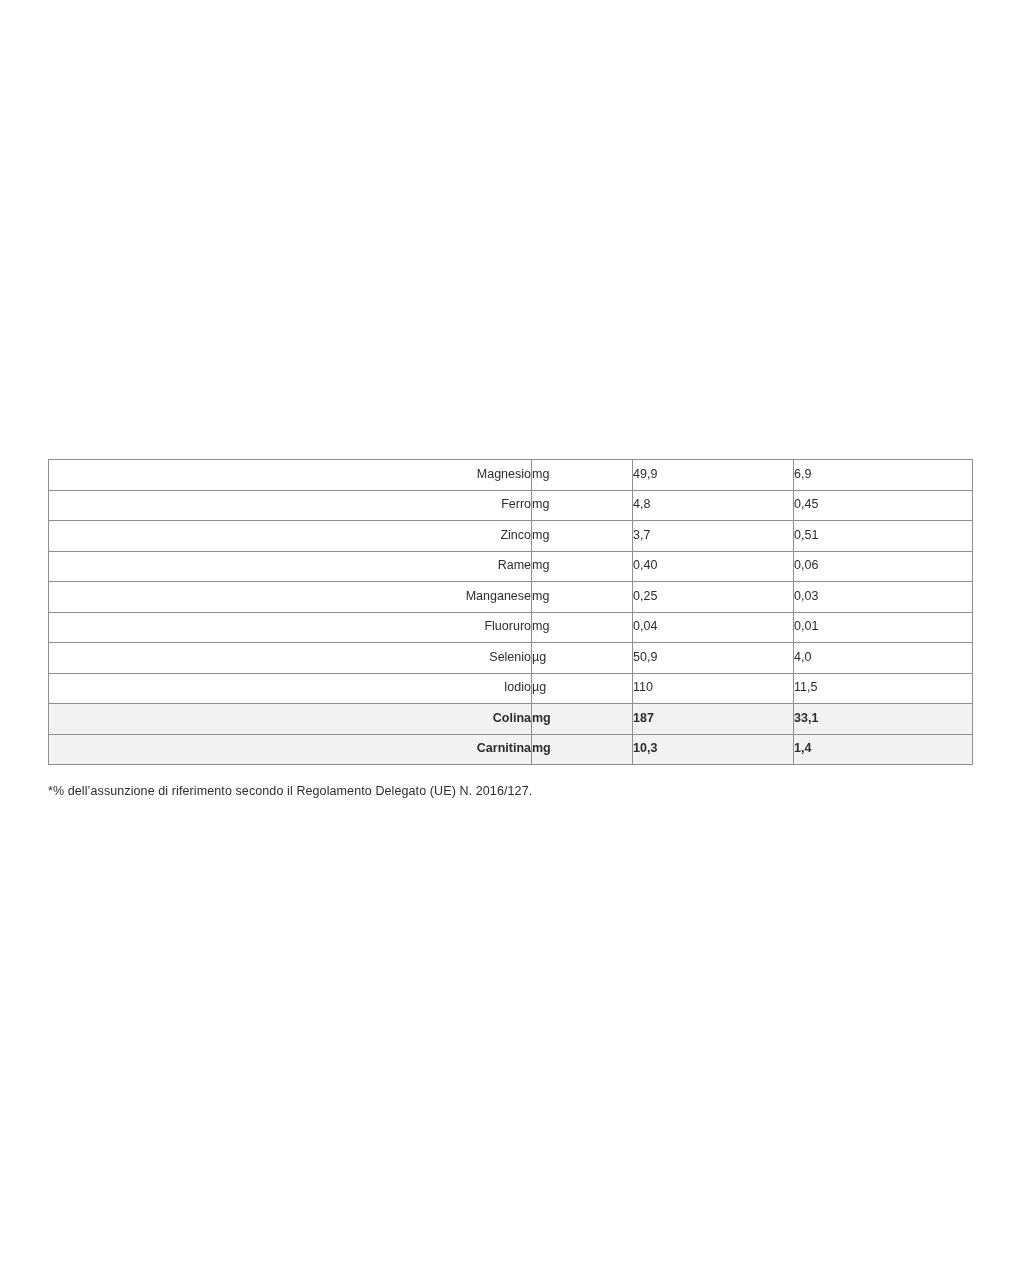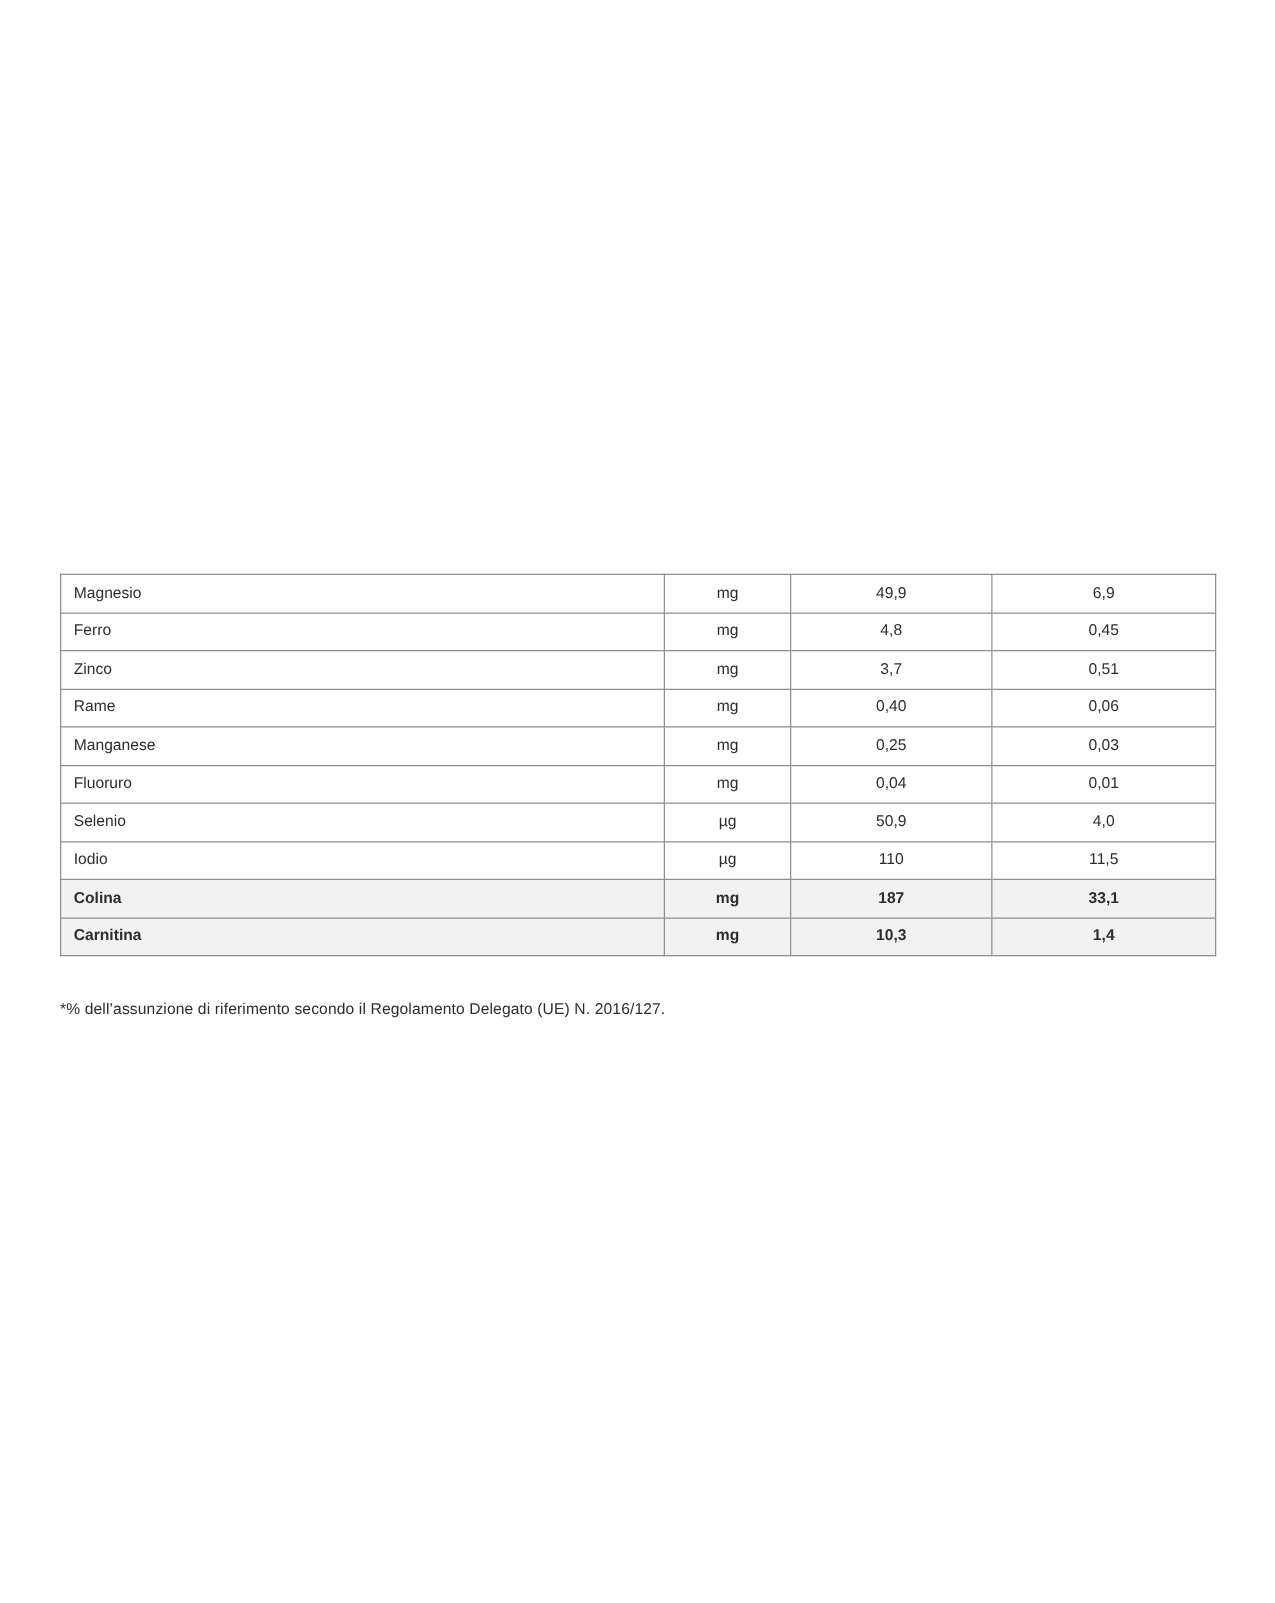--- a/index.html
+++ b/index.html
@@ -36,33 +36,33 @@
   .nutrition-table tr.shaded td {
     background: #f2f2f2;
     font-weight: bold;
   }
   .col-name   { width: 483px; }
   .col-unit   { width: 101px; }
   .col-value  { width: 161px; }
   .col-ri     { width: 179px; }
 
   td.cell-name {
-    text-align: left;
+    text-align: right;
     padding-left: 10px;
   }
   td.cell-unit,
   td.cell-value,
   td.cell-ri {
-    text-align: center;
+    text-align: left;
   }
 
   .footnote {
     position: absolute;
     left: 48px;
-    top: 800px;
+    top: 784px;
     font-size: 12.5px;
     color: #2d2d2d;
     letter-spacing: 0.1px;
     white-space: nowrap;
   }
 </style>
 </head>
 <body>
 
 <div class="page">

